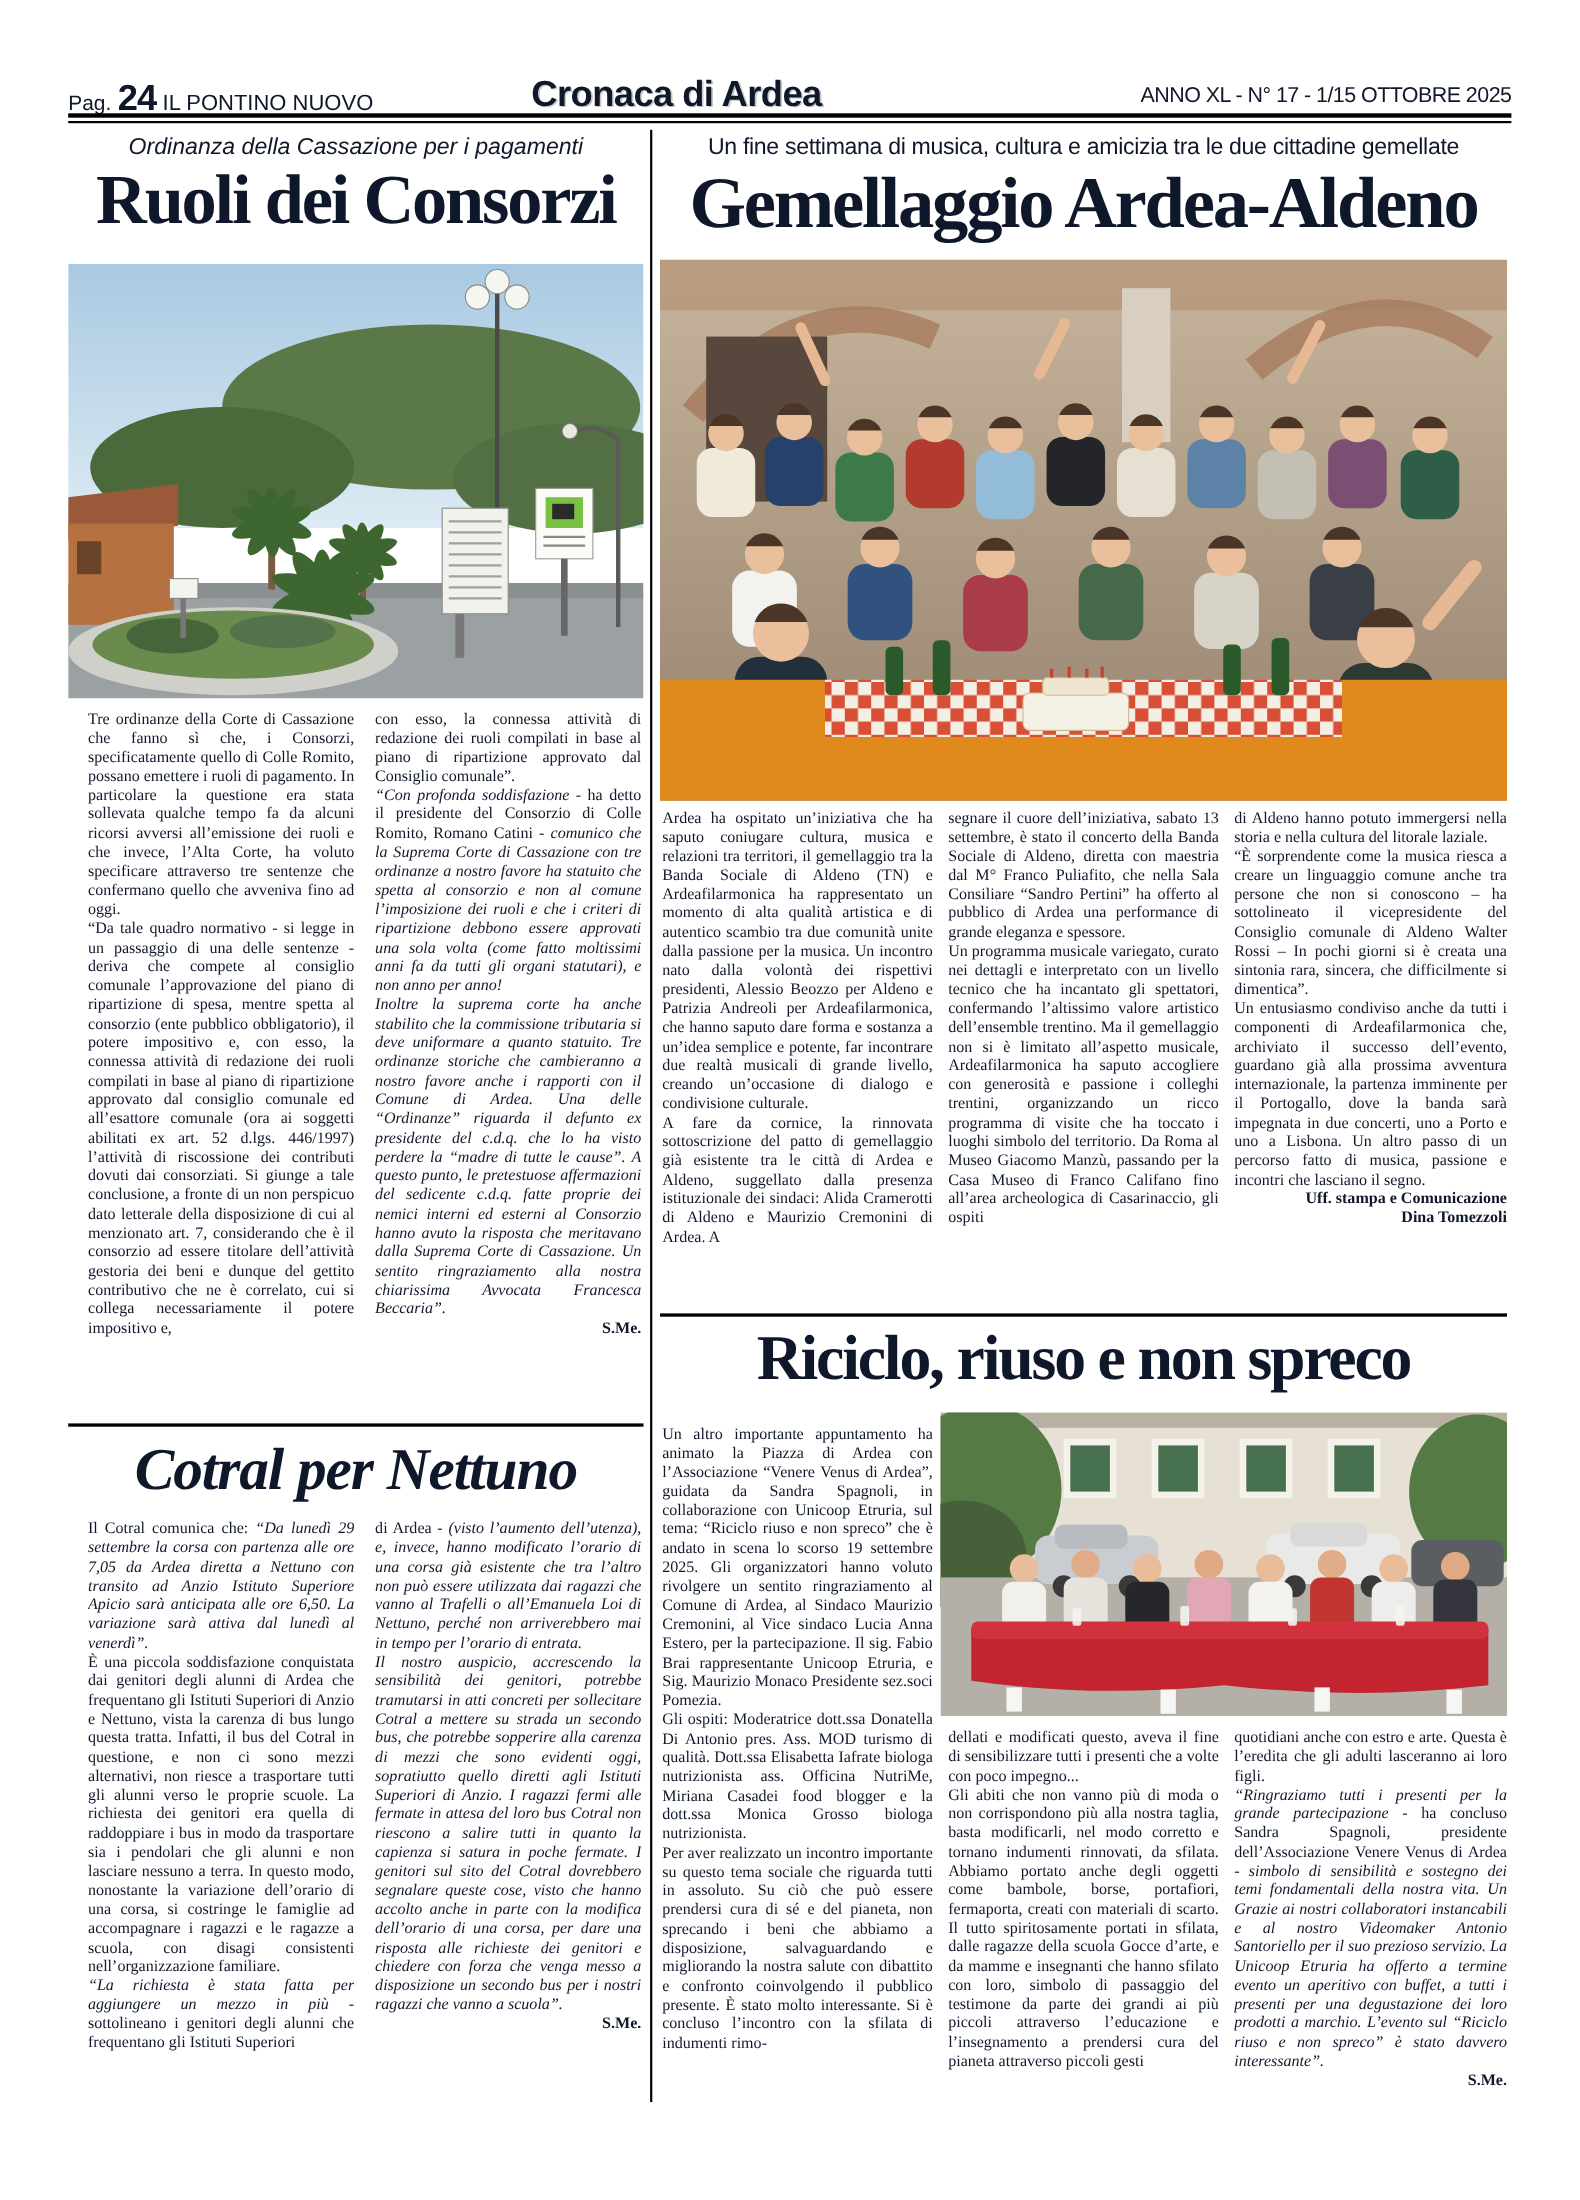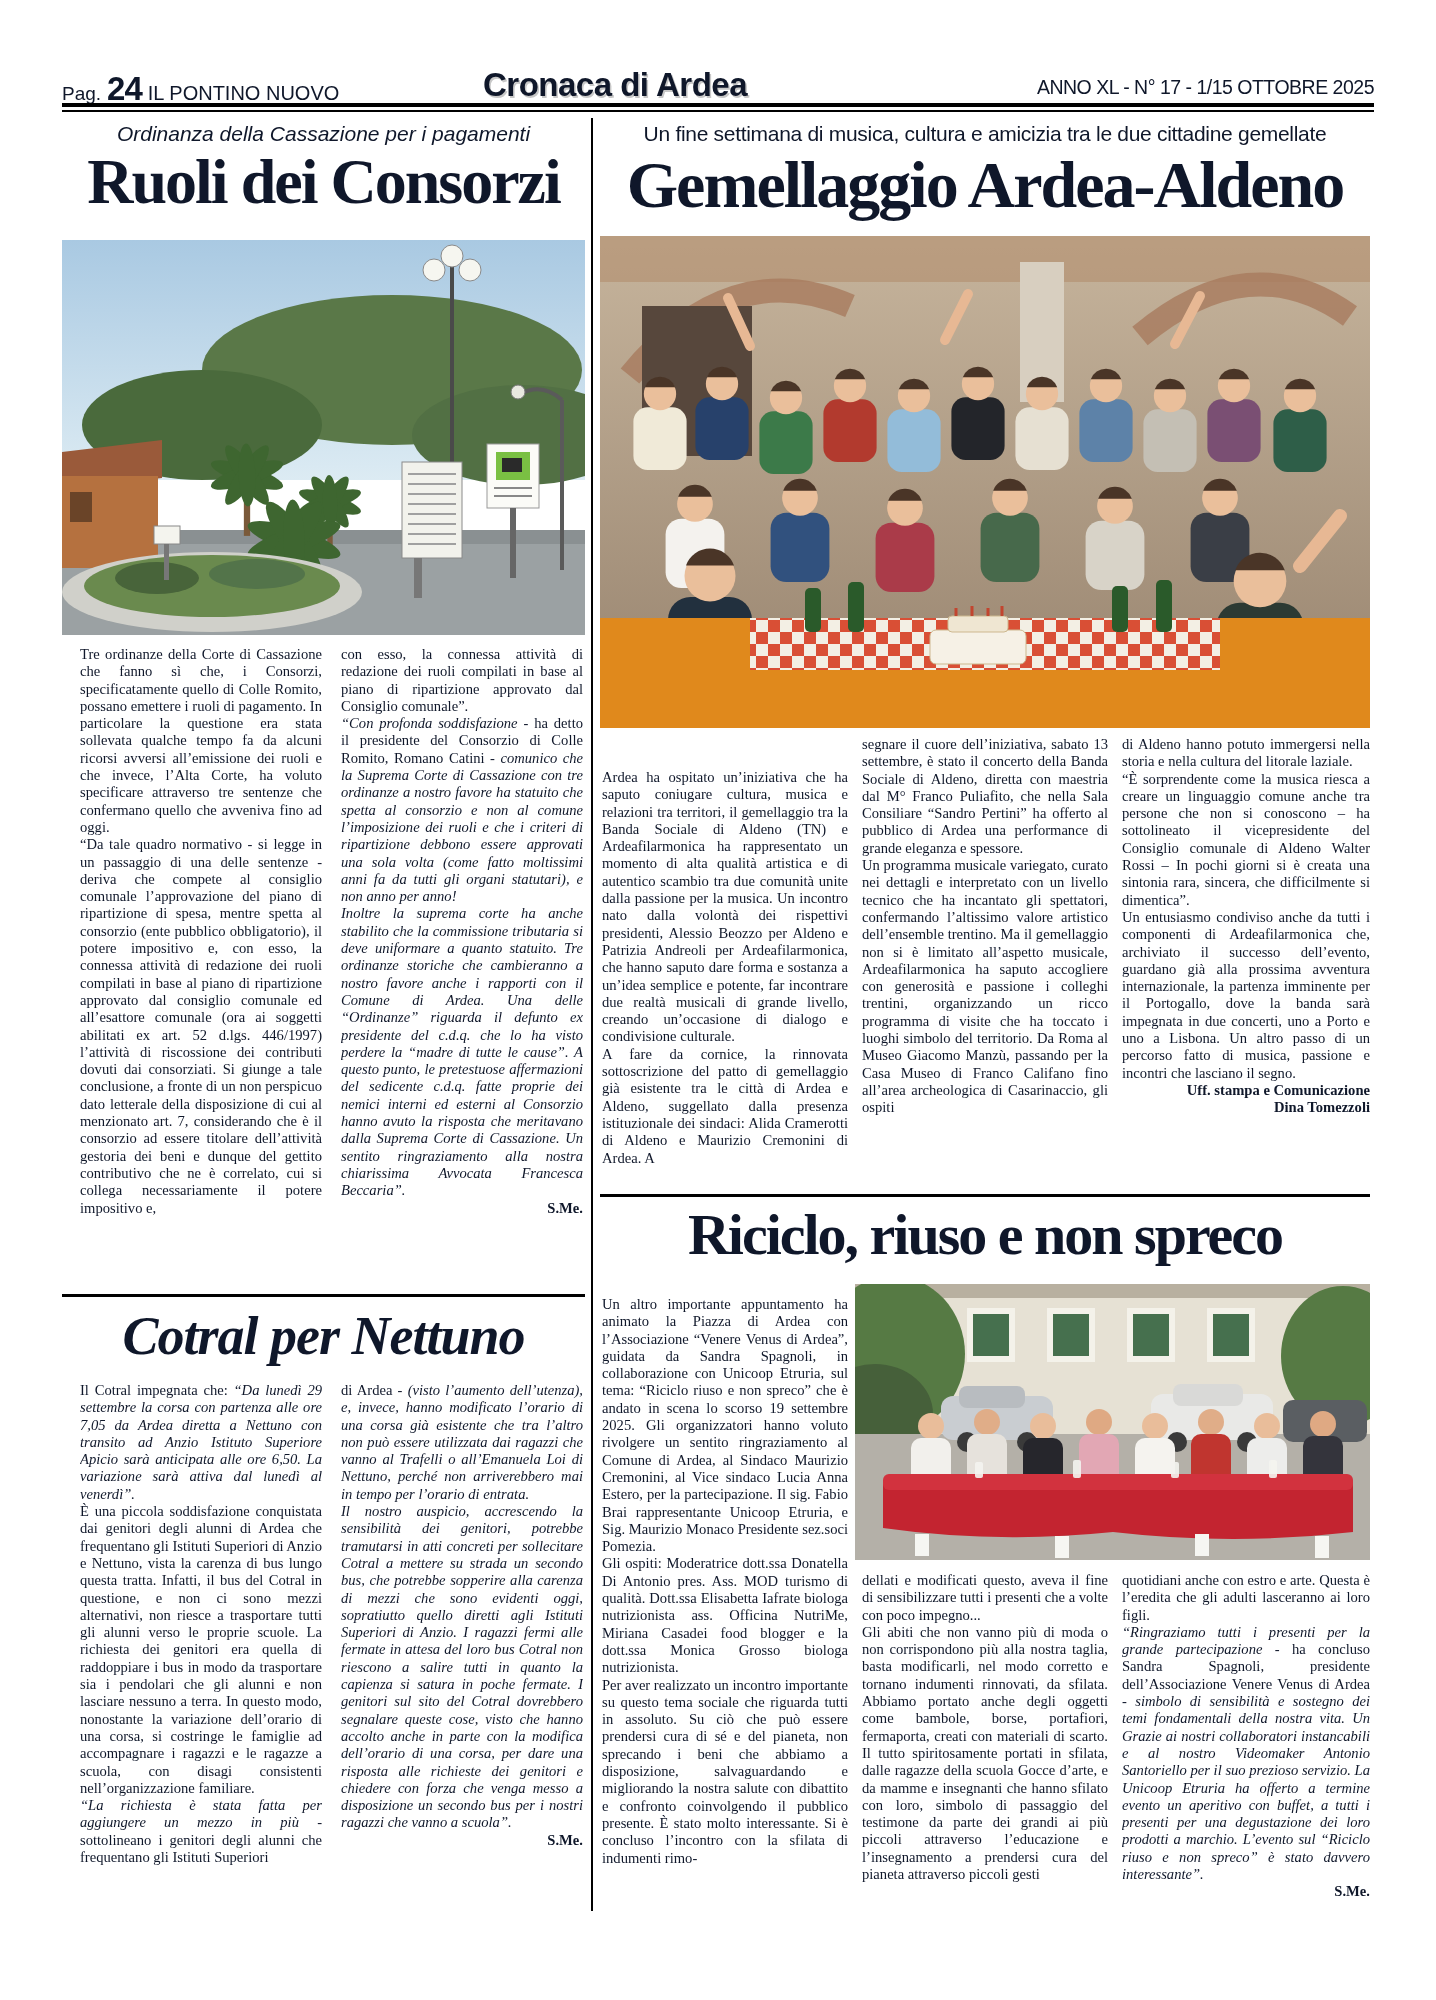--- a/index.html
+++ b/index.html
@@ -116,21 +116,21 @@
   <div class="abs col" style="left:341px;top:646px;width:242px;height:645px;">
     <p>con esso, la connessa attività di redazione dei ruoli compilati in base al piano di ripartizione approvato dal Consiglio comunale”.</p>
     <p><span class="it">“Con profonda soddisfazione</span><span> - ha detto il presidente del Consorzio di Colle Romito, Romano Catini - </span><span class="it">comunico che la Suprema Corte di Cassazione con tre ordinanze a nostro favore ha statuito che spetta al consorzio e non al comune l’imposizione dei ruoli e che i criteri di ripartizione debbono essere approvati una sola volta (come fatto moltissimi anni fa da tutti gli organi statutari), e non anno per anno!</span></p>
     <p class="it">Inoltre la suprema corte ha anche stabilito che la commissione tributaria si deve uniformare a quanto statuito. Tre ordinanze storiche che cambieranno a nostro favore anche i rapporti con il Comune di Ardea. Una delle “Ordinanze” riguarda il defunto ex presidente del c.d.q. che lo ha visto perdere la “madre di tutte le cause”. A questo punto, le pretestuose affermazioni del sedicente c.d.q. fatte proprie dei nemici interni ed esterni al Consorzio hanno avuto la risposta che meritavano dalla Suprema Corte di Cassazione. Un sentito ringraziamento alla nostra chiarissima Avvocata Francesca Beccaria”.</p>
     <p class="sig">S.Me.</p>
   </div>
   <div class="abs rule" style="left:62px;top:1294px;width:523px;height:2.5px;"></div>
 
   <div class="abs headline hl-cotral" style="left:62px;top:1304px;width:523px;">Cotral per Nettuno</div>
   <div class="abs col" style="left:80px;top:1382px;width:242px;">
-    <p><span>Il Cotral impegnata che: </span><span class="it">“Da lunedì 29 settembre la corsa con partenza alle ore 7,05 da Ardea diretta a Nettuno con transito ad Anzio Istituto Superiore Apicio sarà anticipata alle ore 6,50. La variazione sarà attiva dal lunedì al venerdì”.</span></p>
+    <p><span>Il Cotral comunica che: </span><span class="it">“Da lunedì 29 settembre la corsa con partenza alle ore 7,05 da Ardea diretta a Nettuno con transito ad Anzio Istituto Superiore Apicio sarà anticipata alle ore 6,50. La variazione sarà attiva dal lunedì al venerdì”.</span></p>
     <p>È una piccola soddisfazione conquistata dai genitori degli alunni di Ardea che frequentano gli Istituti Superiori di Anzio e Nettuno, vista la carenza di bus lungo questa tratta. Infatti, il bus del Cotral in questione, e non ci sono mezzi alternativi, non riesce a trasportare tutti gli alunni verso le proprie scuole. La richiesta dei genitori era quella di raddoppiare i bus in modo da trasportare sia i pendolari che gli alunni e non lasciare nessuno a terra. In questo modo, nonostante la variazione dell’orario di una corsa, si costringe le famiglie ad accompagnare i ragazzi e le ragazze a scuola, con disagi consistenti nell’organizzazione familiare.</p>
     <p><span class="it">“La richiesta è stata fatta per aggiungere un mezzo in più</span><span> - sottolineano i genitori degli alunni che frequentano gli Istituti Superiori</span></p>
   </div>
   <div class="abs col" style="left:341px;top:1382px;width:242px;">
     <p><span>di Ardea - </span><span class="it">(visto l’aumento dell’utenza), e, invece, hanno modificato l’orario di una corsa già esistente che tra l’altro non può essere utilizzata dai ragazzi che vanno al Trafelli o all’Emanuela Loi di Nettuno, perché non arriverebbero mai in tempo per l’orario di entrata.</span></p>
     <p class="it">Il nostro auspicio, accrescendo la sensibilità dei genitori, potrebbe tramutarsi in atti concreti per sollecitare Cotral a mettere su strada un secondo bus, che potrebbe sopperire alla carenza di mezzi che sono evidenti oggi, sopratiutto quello diretti agli Istituti Superiori di Anzio. I ragazzi fermi alle fermate in attesa del loro bus Cotral non riescono a salire tutti in quanto la capienza si satura in poche fermate. I genitori sul sito del Cotral dovrebbero segnalare queste cose, visto che hanno accolto anche in parte con la modifica dell’orario di una corsa, per dare una risposta alle richieste dei genitori e chiedere con forza che venga messo a disposizione un secondo bus per i nostri ragazzi che vanno a scuola”.</p>
     <p class="sig">S.Me.</p>
   </div>
 
   <div class="abs headline hl-gem" style="left:600px;top:148px;width:770px;">Gemellaggio Ardea-Aldeno</div>
@@ -196,21 +196,21 @@
     <rect x="330" y="394" width="96" height="34" rx="6" fill="#f6f1e6" stroke="#cdb88f"></rect>
     <rect x="348" y="380" width="60" height="16" rx="4" fill="#efe6d2" stroke="#cdb88f"></rect>
     <g stroke="#c2452f" stroke-width="3">
       <line x1="356" y1="372" x2="356" y2="380"></line>
         <line x1="372" y1="370" x2="372" y2="380"></line>
       <line x1="388" y1="372" x2="388" y2="380"></line>
         <line x1="402" y1="370" x2="402" y2="380"></line>
     </g>
   </svg>
 
-  <div class="abs col" style="left:602px;top:769px;width:246px;height:452px;">
+  <div class="abs col" style="left:602px;top:736px;width:246px;height:452px;">
     <p>Ardea ha ospitato un’iniziativa che ha saputo coniugare cultura, musica e relazioni tra territori, il gemellaggio tra la Banda Sociale di Aldeno (TN) e Ardeafilarmonica ha rappresentato un momento di alta qualità artistica e di autentico scambio tra due comunità unite dalla passione per la musica. Un incontro nato dalla volontà dei rispettivi presidenti, Alessio Beozzo per Aldeno e Patrizia Andreoli per Ardeafilarmonica, che hanno saputo dare forma e sostanza a un’idea semplice e potente, far incontrare due realtà musicali di grande livello, creando un’occasione di dialogo e condivisione culturale.</p>
     <p>A fare da cornice, la rinnovata sottoscrizione del patto di gemellaggio già esistente tra le città di Ardea e Aldeno, suggellato dalla presenza istituzionale dei sindaci: Alida Cramerotti di Aldeno e Maurizio Cremonini di Ardea.  A</p>
   </div>
   <div class="abs col" style="left:862px;top:736px;width:246px;height:452px;">
     <p>segnare il cuore dell’iniziativa, sabato 13 settembre, è stato il concerto della Banda Sociale di Aldeno, diretta con maestria dal M° Franco Puliafito, che nella Sala Consiliare “Sandro Pertini” ha offerto al pubblico di Ardea una performance di grande eleganza e spessore.</p>
     <p>Un programma musicale variegato, curato nei dettagli e interpretato con un livello tecnico che ha incantato gli spettatori, confermando l’altissimo valore artistico dell’ensemble trentino. Ma il gemellaggio non si è limitato all’aspetto musicale, Ardeafilarmonica ha saputo accogliere con generosità e passione i colleghi trentini, organizzando un ricco programma di visite che ha toccato i luoghi simbolo del territorio. Da Roma al Museo Giacomo Manzù, passando per la Casa Museo di Franco Califano fino all’area archeologica di Casarinaccio, gli ospiti</p>
   </div>
   <div class="abs col" style="left:1122px;top:736px;width:248px;height:456px;">
     <p>di Aldeno hanno potuto immergersi nella storia e nella cultura del litorale laziale.</p>
     <p>“È sorprendente come la musica riesca a creare un linguaggio comune anche tra persone che non si conoscono – ha sottolineato il vicepresidente del Consiglio comunale di Aldeno Walter Rossi – In pochi giorni si è creata una sintonia rara, sincera, che difficilmente si dimentica”.</p>

